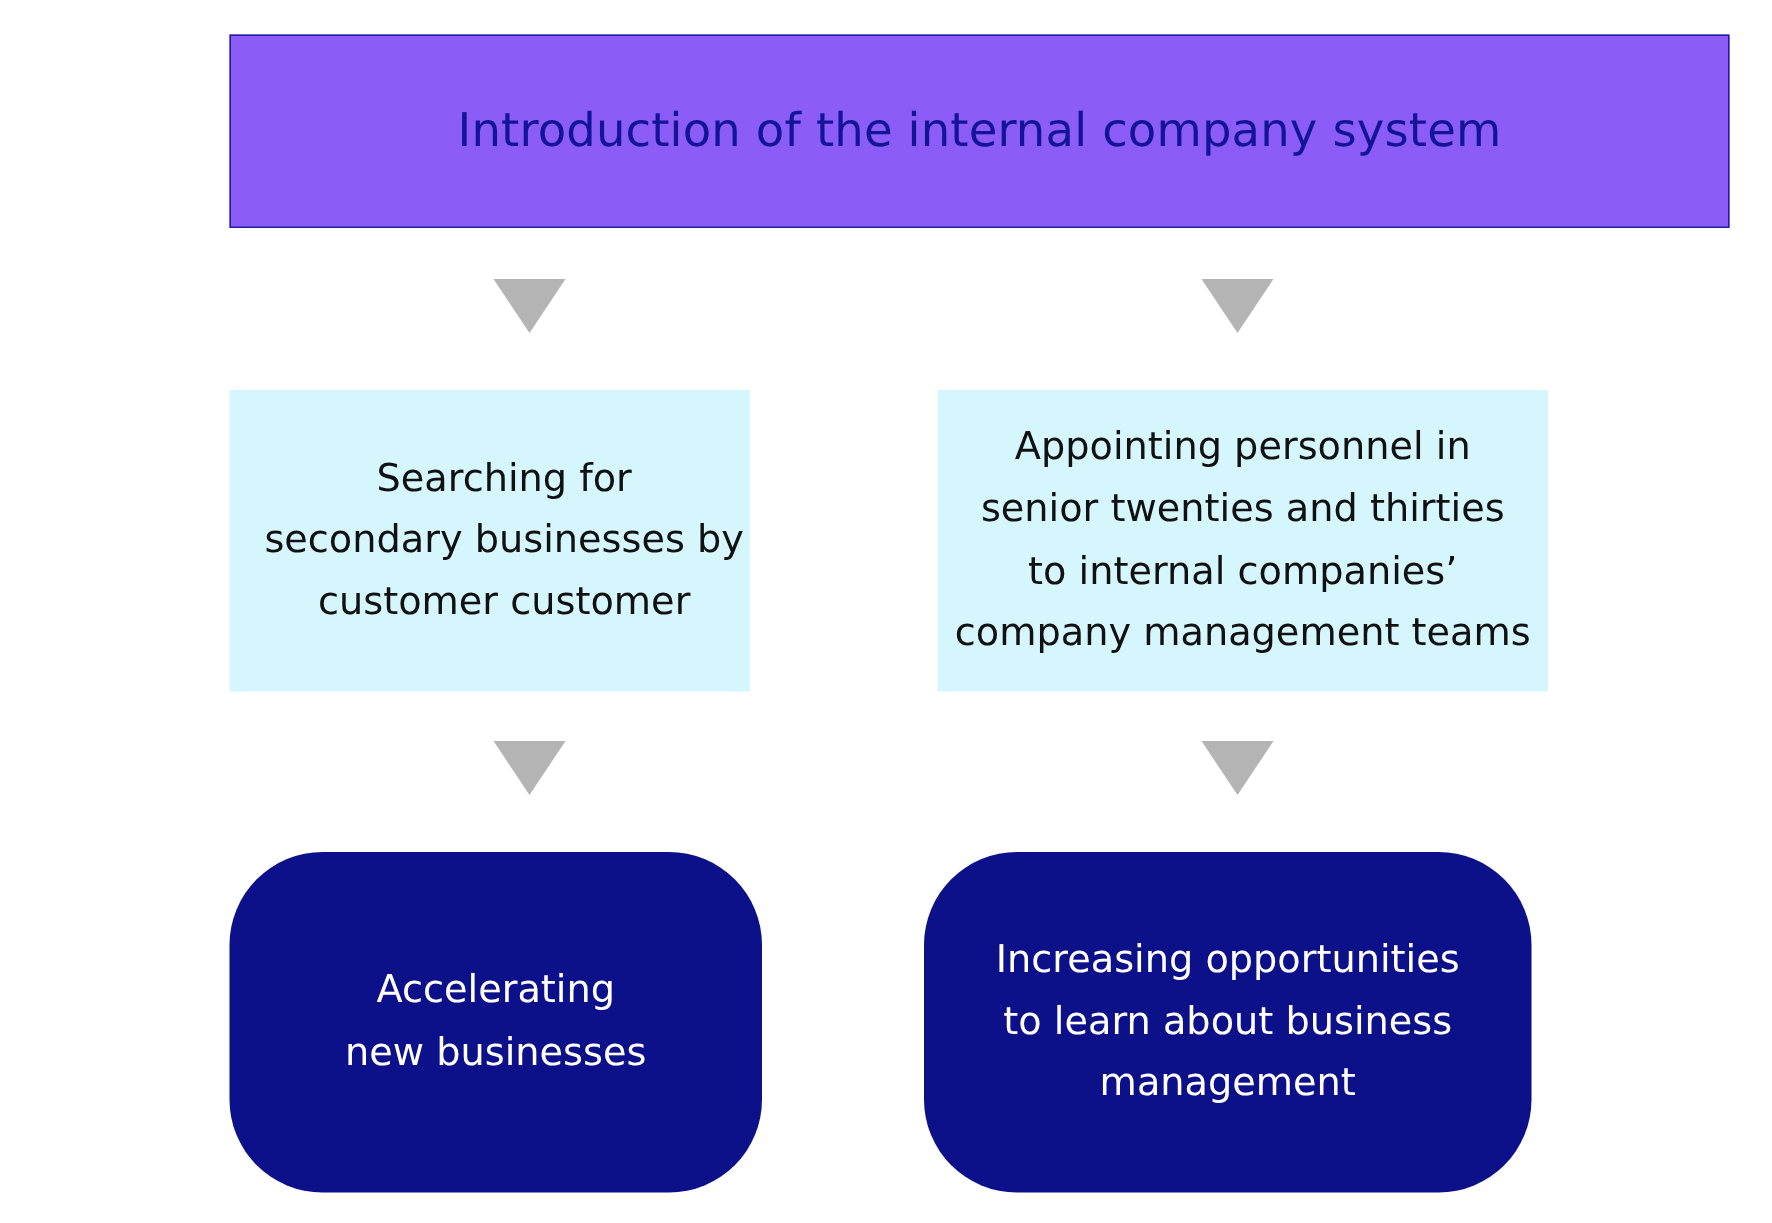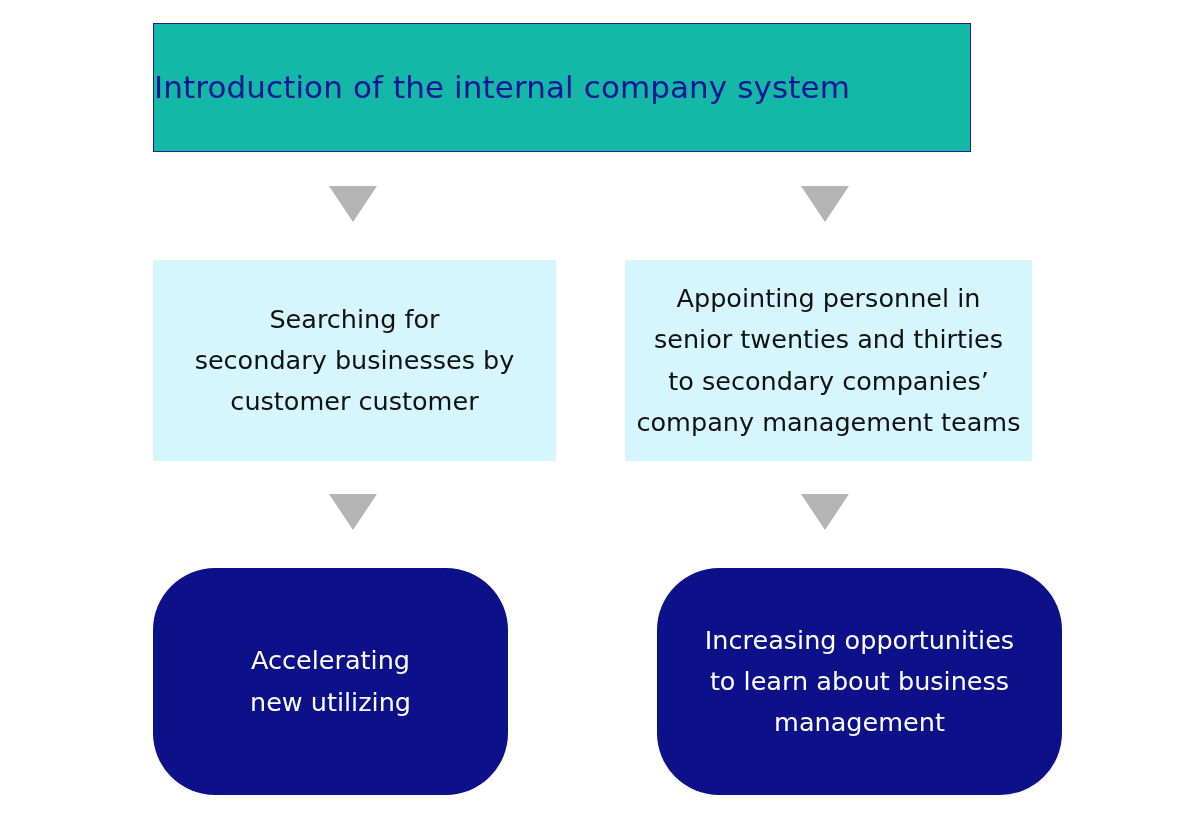--- a/index.html
+++ b/index.html
@@ -17,28 +17,28 @@
     height: 815px;
     background: #ffffff;
     overflow: hidden;
   }
 
   
   .title-box {
     position: absolute;
     left: 153px;
     top: 23px;
-    width: 818px;
+    width: 1000px;
     height: 129px;
     box-sizing: border-box;
     border: 1.6px solid #1f1f9e;
-    background: #14b8a6;
+    background: #8b5cf6;
     display: flex;
     align-items: center;
-    justify-content: flex-start;
+    justify-content: center;
   }
   .title-text {
     color: #141499;
     font-size: 31px;
     line-height: 1.25;
     letter-spacing: 0.1px;
     text-align: center;
     white-space: nowrap;
   }
 
@@ -61,21 +61,21 @@
     position: absolute;
     top: 260px;
     height: 201px;
     background: #d5f6fd;
     display: flex;
     align-items: center;
     justify-content: center;
     box-sizing: border-box;
     padding: 0 4px;
   }
-  .cyan-left  { left: 153px;  width: 403px; }
+  .cyan-left  { left: 153px;  width: 347px; justify-content: flex-end; }
   .cyan-right { left: 625px;  width: 407px; }
   .cyan-text {
     color: #111111;
     font-size: 25.5px;
     line-height: 1.62;
     text-align: center;
   }
 
   
   .navy-box {
@@ -84,21 +84,21 @@
     height: 227px;
     background: #0c1189;
     border-radius: 62px;
     display: flex;
     align-items: center;
     justify-content: center;
     box-sizing: border-box;
     padding: 0 10px;
   }
   .navy-left  { left: 153px; width: 355px; }
-  .navy-right { left: 657px; width: 405px; }
+  .navy-right { left: 616px; width: 405px; }
   .navy-text {
     color: #ffffff;
     font-size: 25.5px;
     line-height: 1.62;
     text-align: center;
   }
 
   .line { display: block; }
 </style>
 </head>
@@ -118,32 +118,32 @@
       <span class="line">Searching for</span>
       <span class="line">secondary businesses by</span>
       <span class="line">customer customer</span>
     </div>
   </div>
 
   <div class="cyan-box cyan-right">
     <div class="cyan-text">
       <span class="line">Appointing personnel in</span>
       <span class="line">senior twenties and thirties</span>
-      <span class="line">to secondary companies’</span>
+      <span class="line">to internal companies’</span>
       <span class="line">company management teams</span>
     </div>
   </div>
 
   <div class="tri tri-l2"></div>
   <div class="tri tri-r2"></div>
 
   <div class="navy-box navy-left">
     <div class="navy-text">
       <span class="line">Accelerating</span>
-      <span class="line">new utilizing</span>
+      <span class="line">new businesses</span>
     </div>
   </div>
 
   <div class="navy-box navy-right">
     <div class="navy-text">
       <span class="line">Increasing opportunities</span>
       <span class="line">to learn about business</span>
       <span class="line">management</span>
     </div>
   </div>

